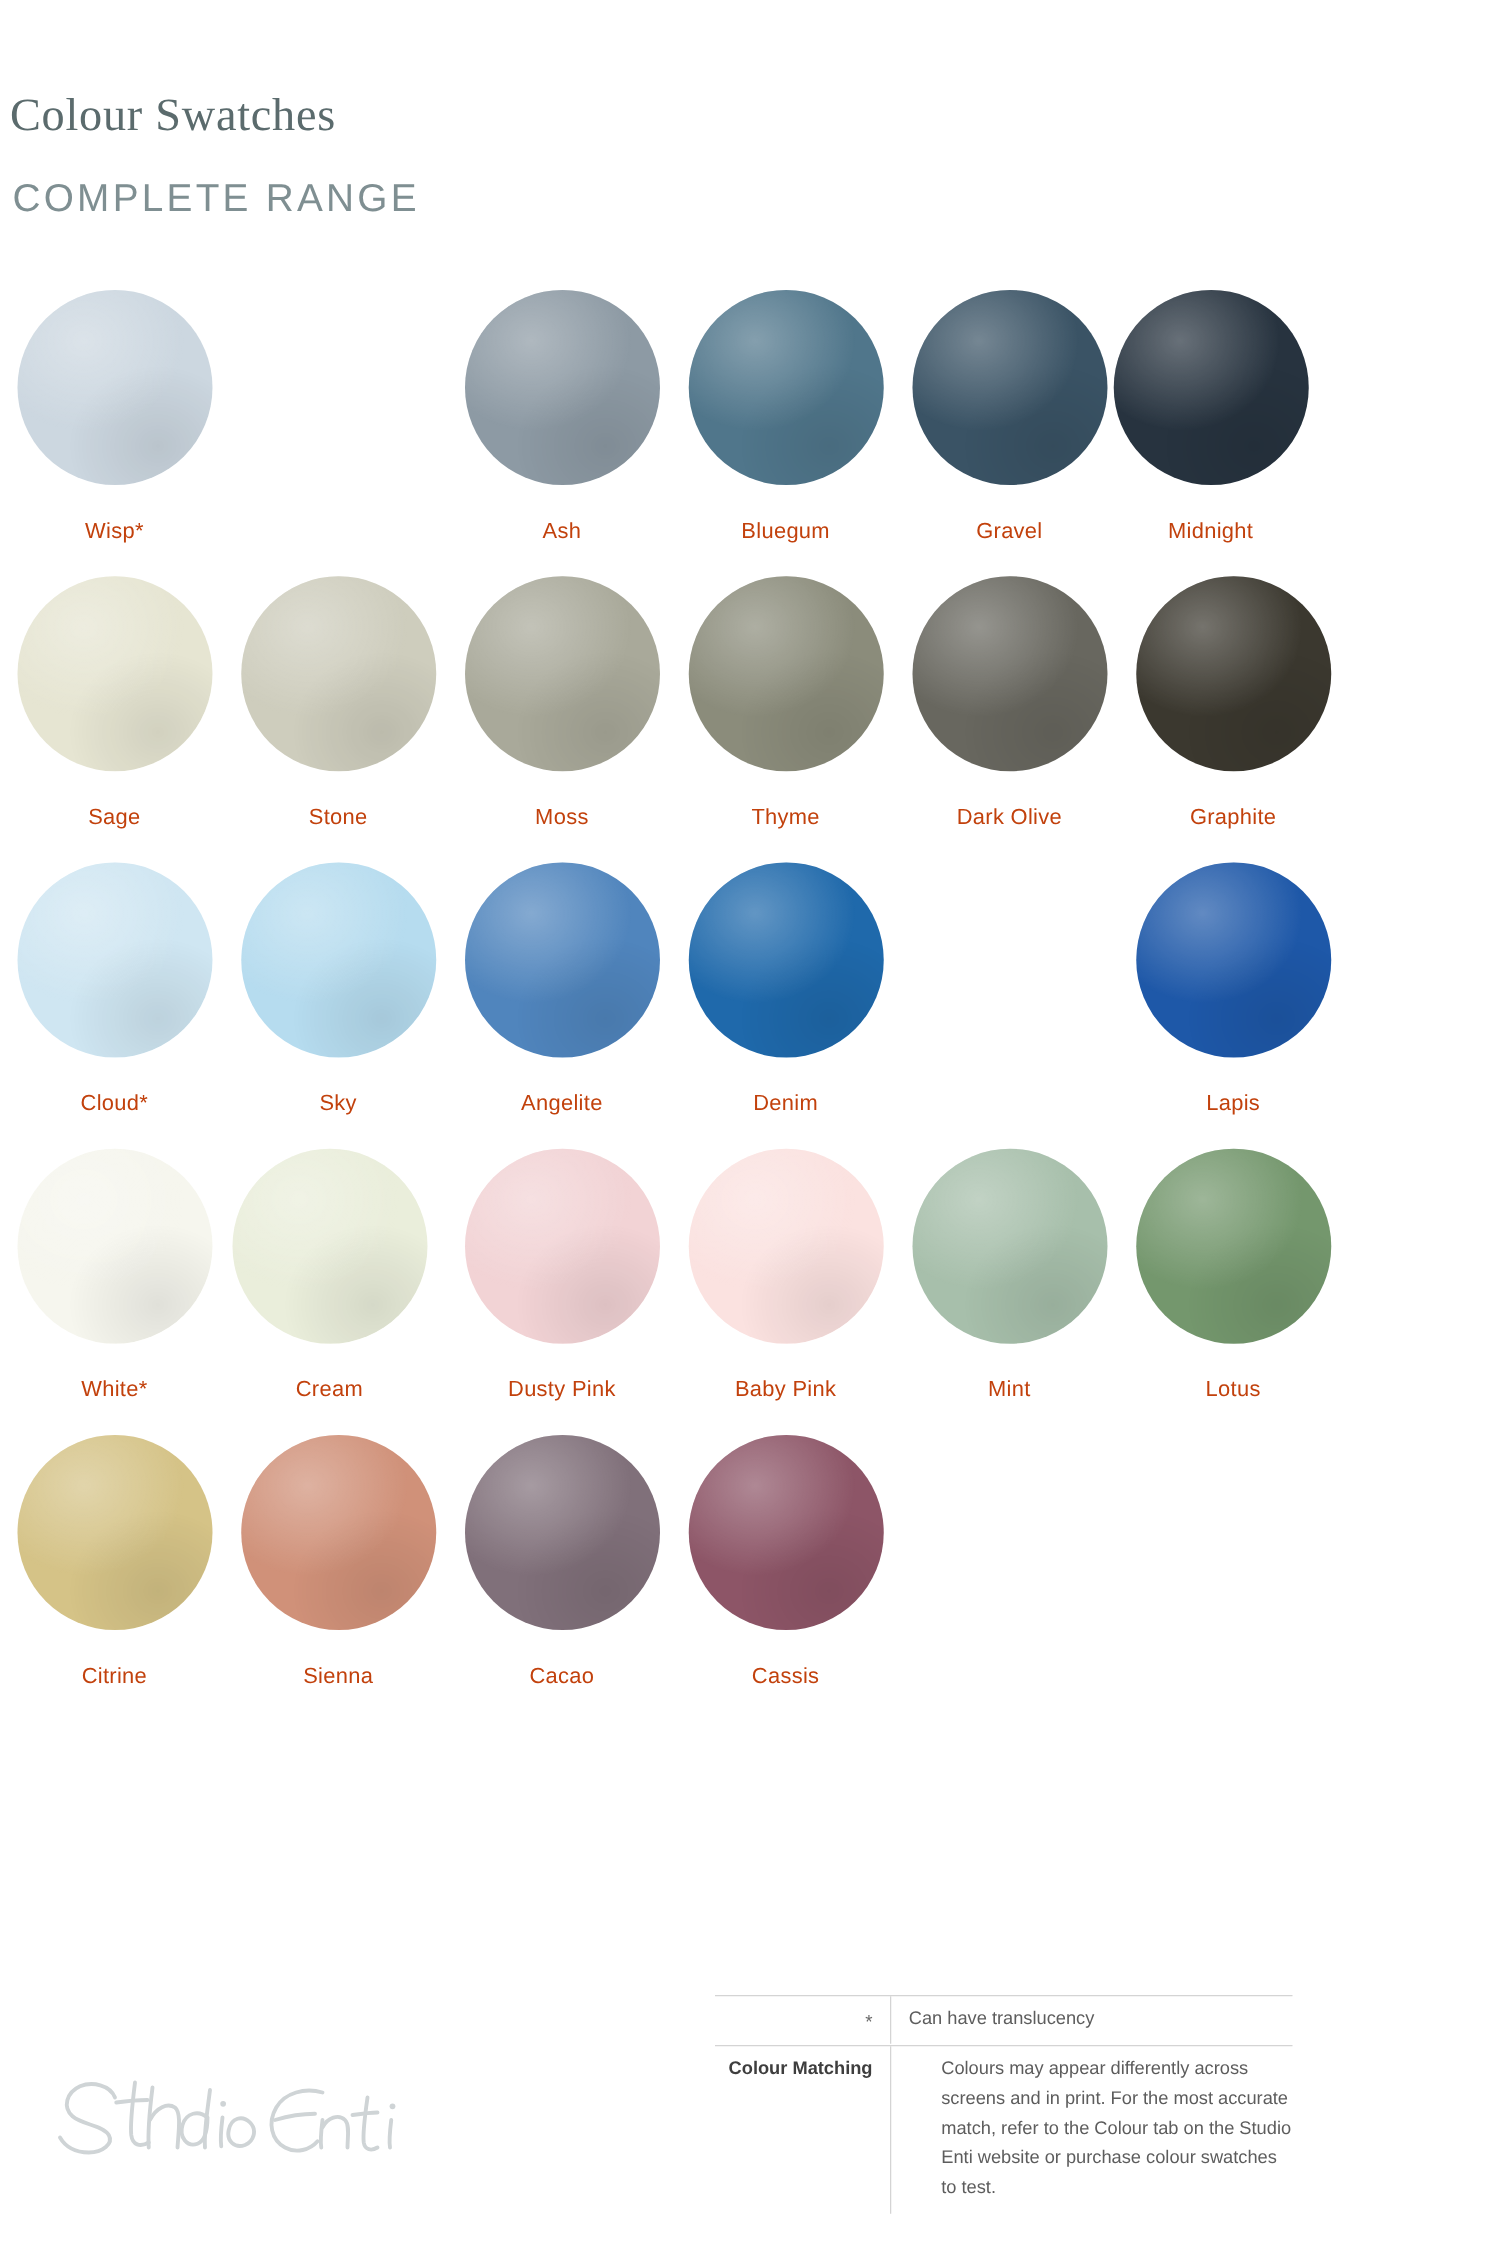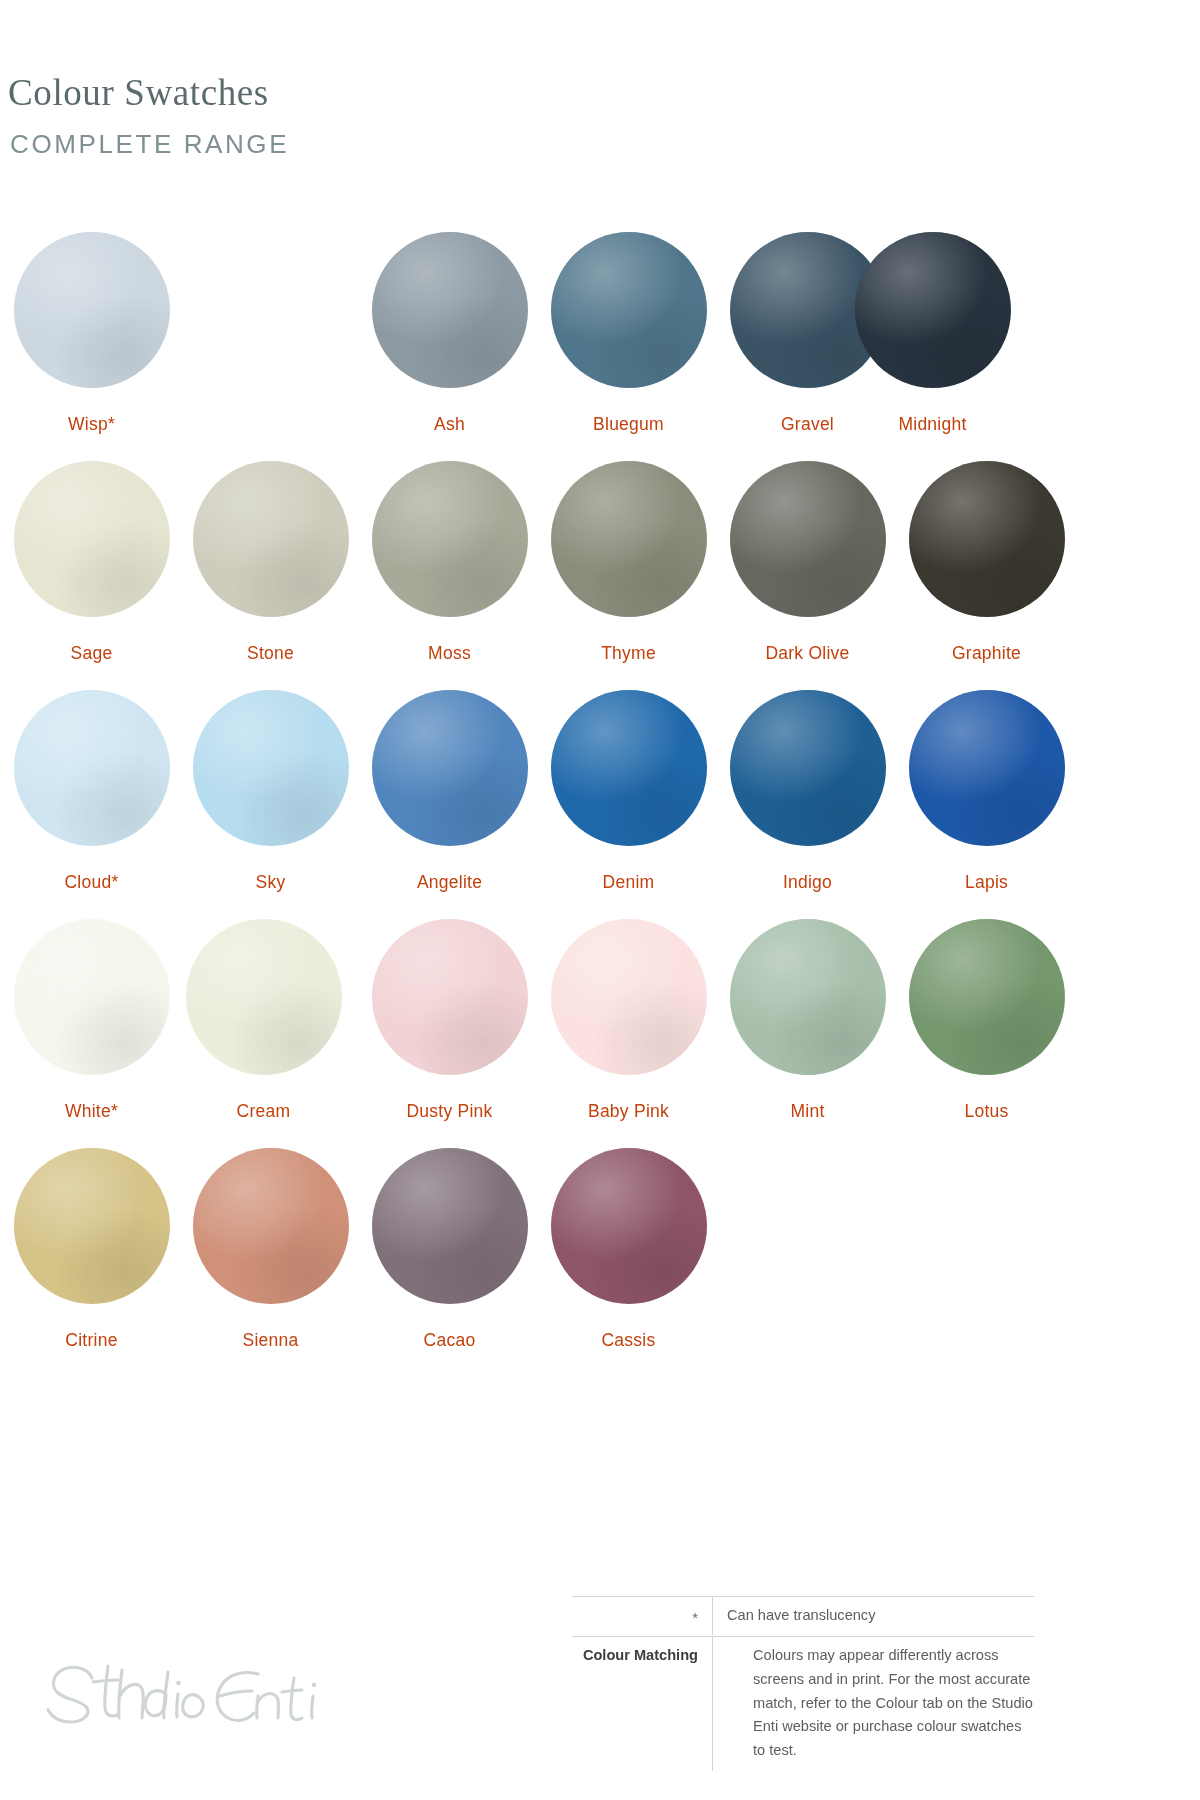--- a/index.html
+++ b/index.html
@@ -36,25 +36,25 @@
     font-size: 37px;
     font-weight: 400;
     line-height: 1.0;
     color: #5b6b6d;
     letter-spacing: 0.6px;
     margin: 0;
     white-space: nowrap;
   }
   .subtitle {
     font-family: "Liberation Sans", sans-serif;
-    font-size: 26px;
+    font-size: 31px;
     font-weight: 300;
     color: #7f8f92;
     letter-spacing: 2.6px;
-    margin: 18px 0 0 2px;
+    margin: 30px 0 0 2px;
     white-space: nowrap;
   }
 
   
   .grid {
     position: absolute;
     left: 0;
     top: 232px;
     width: 1200px;
   }
@@ -185,21 +185,21 @@
             <div class="disc" style="background: rgb(80, 118, 139);"></div>
           </div>
           <div class="swatch-label">Bluegum</div>
         </div>
         <div class="swatch" style="left: 718px;">
           <div class="disc-wrap">
             <div class="disc" style="background: rgb(58, 83, 101);"></div>
           </div>
           <div class="swatch-label">Gravel</div>
         </div>
-        <div class="swatch" style="left: 843px;">
+        <div class="swatch" style="left: 879px;">
           <div class="disc-wrap">
             <div class="disc" style="background: rgb(39, 51, 63);"></div>
           </div>
           <div class="swatch-label">Midnight</div>
         </div>
       </div>
       <div class="swatch-row">
         <div class="swatch" style="left: 2px;">
           <div class="disc-wrap">
             <div class="disc" style="background: rgb(230, 229, 210);"></div>
@@ -254,26 +254,20 @@
           <div class="disc-wrap">
             <div class="disc" style="background: rgb(80, 133, 189);"></div>
           </div>
           <div class="swatch-label">Angelite</div>
         </div>
         <div class="swatch" style="left: 539px;">
           <div class="disc-wrap">
             <div class="disc" style="background: rgb(31, 105, 171);"></div>
           </div>
           <div class="swatch-label">Denim</div>
-        </div>
-        <div class="swatch" style="left: 718px;">
-          <div class="disc-wrap">
-            <div class="disc" style="background: rgb(30, 95, 148);"></div>
-          </div>
-          <div class="swatch-label">Indigo</div>
         </div>
         <div class="swatch" style="left: 897px;">
           <div class="disc-wrap">
             <div class="disc" style="background: rgb(30, 88, 168);"></div>
           </div>
           <div class="swatch-label">Lapis</div>
         </div>
       </div>
       <div class="swatch-row">
         <div class="swatch" style="left: 2px;">

